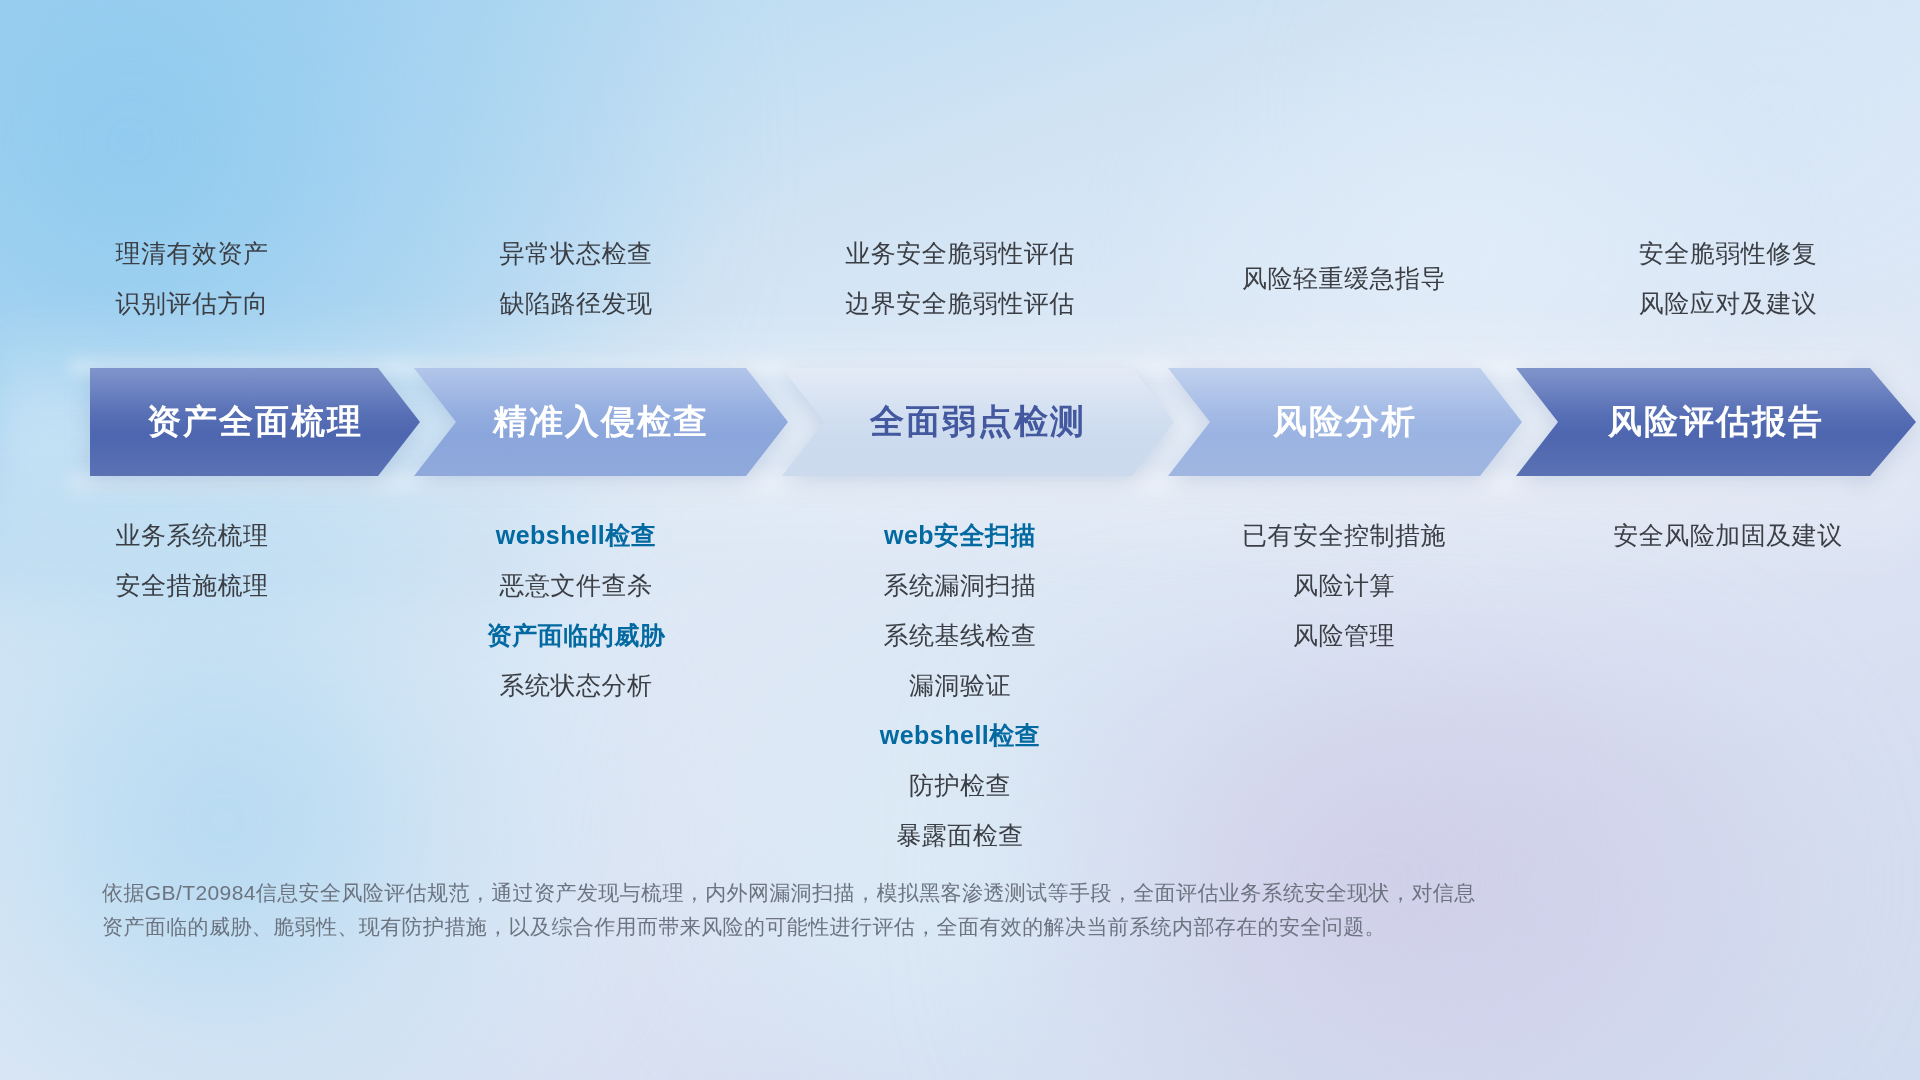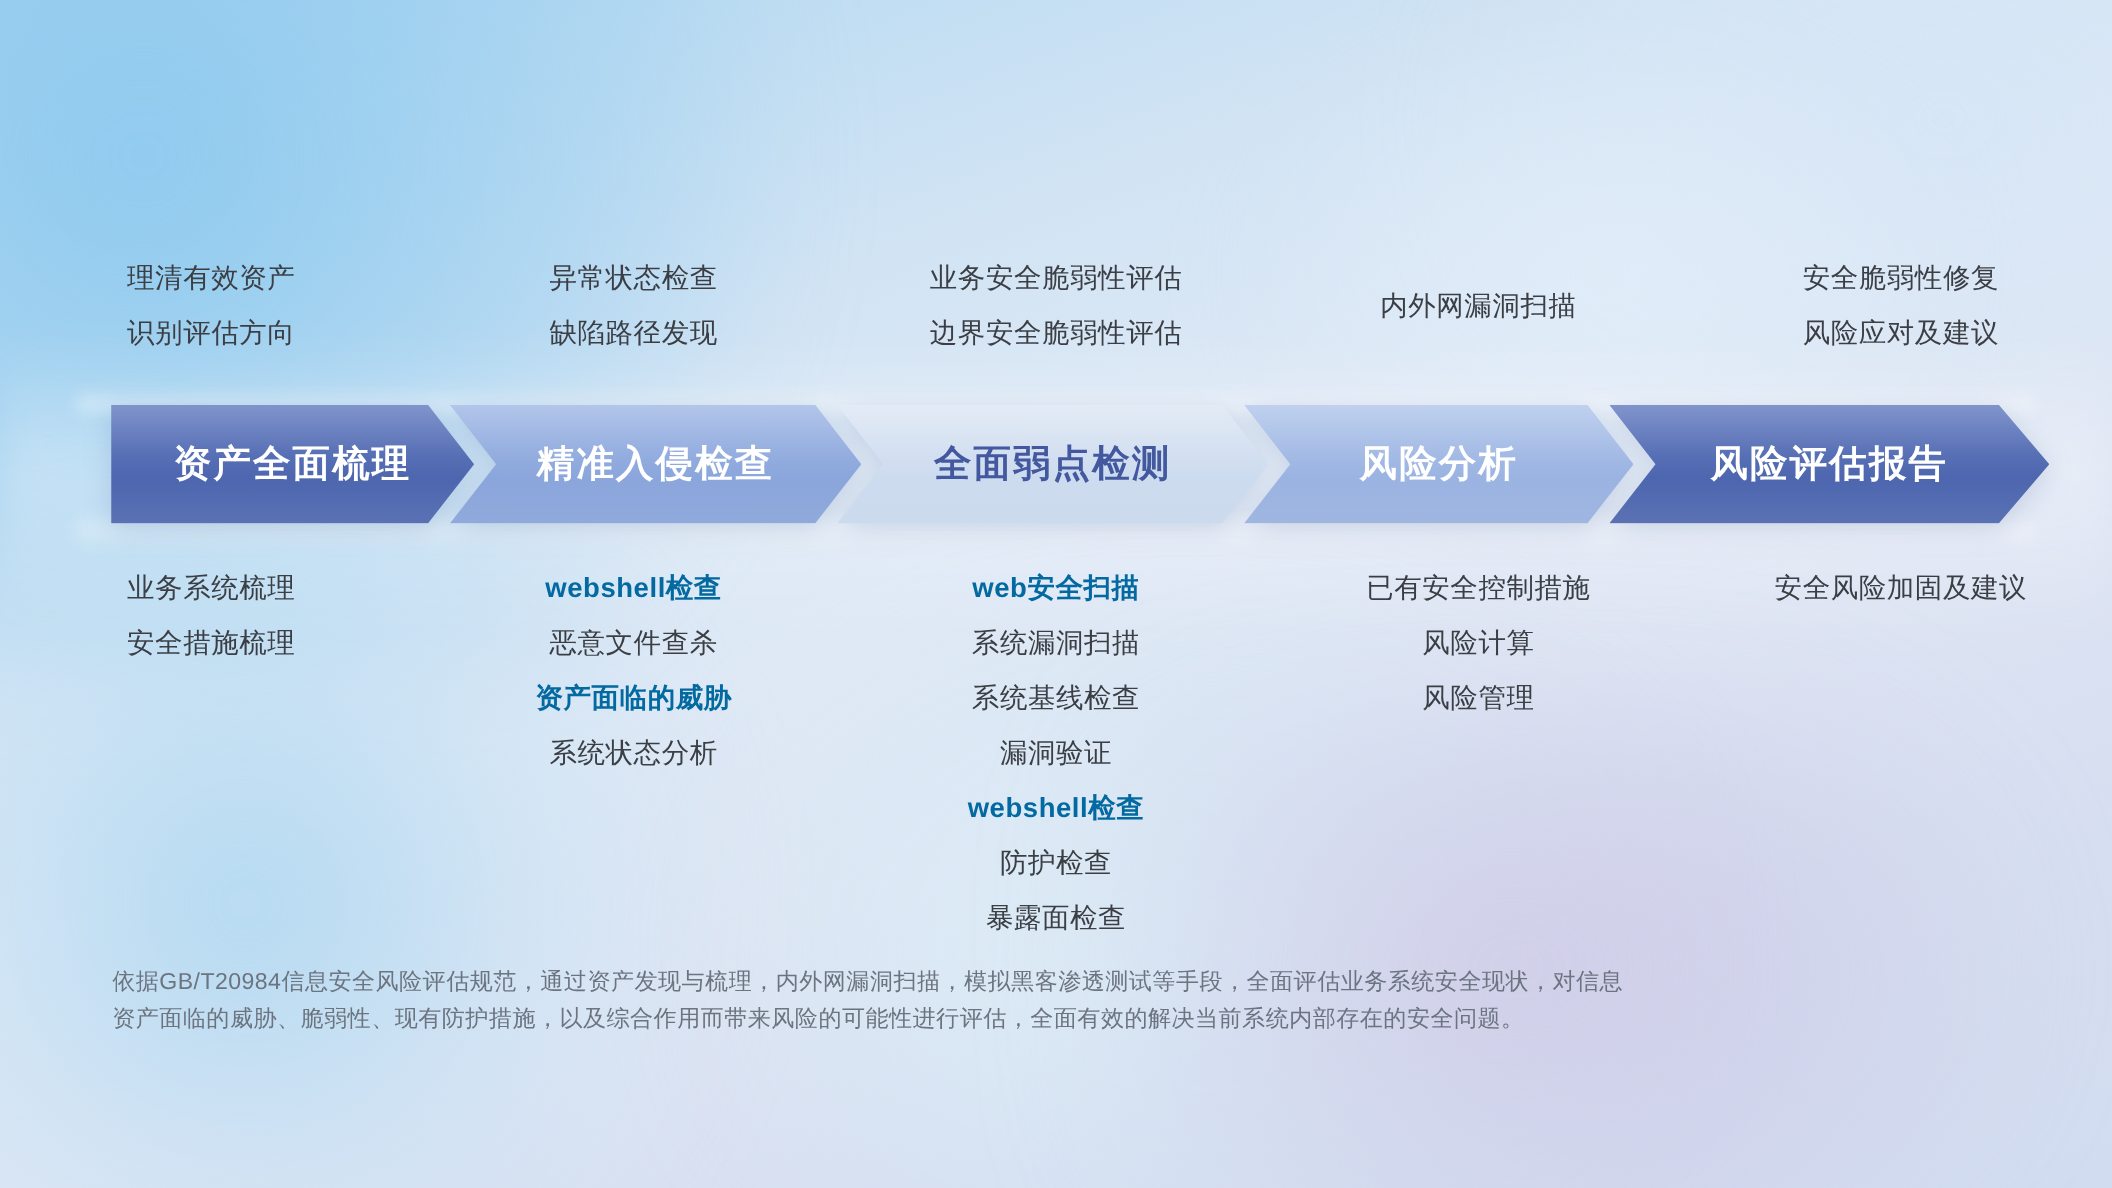--- a/index.html
+++ b/index.html
@@ -71,24 +71,25 @@
     line-height:50px;
     letter-spacing:.5px;
     white-space:nowrap;
   }
   .col .item.bold{font-weight:700;color:#0369a1;}
   .col.offset-down{padding-top:25px;}
 
   
   #arrow-band{
     position:absolute;
-    left:101px;top:368px;
+    left:90px;top:368px;
     width:1742px;height:108px;
     display:flex;
     filter:drop-shadow(0 6px 12px rgba(80,110,165,.22));
+    gap:16px;
   }
   .arrow{
     position:relative;
     height:108px;
     display:flex;align-items:center;justify-content:center;
     font-size:34px;
     font-weight:700;
     letter-spacing:2px;
     box-sizing:border-box;
   }
@@ -171,21 +172,21 @@
       <span class="item">异常状态检查</span>
       <span class="item">缺陷路径发现</span>
     </div>
 
     <div class="col">
       <span class="item">业务安全脆弱性评估</span>
       <span class="item">边界安全脆弱性评估</span>
     </div>
 
     <div class="col offset-down">
-      <span class="item">内外网漏洞扫描</span>
+      <span class="item">风险轻重缓急指导</span>
     </div>
 
     <div class="col">
       <span class="item">安全脆弱性修复</span>
       <span class="item">风险应对及建议</span>
     </div>
 
   </div>
 
   <div id="band-glow-top"></div>

